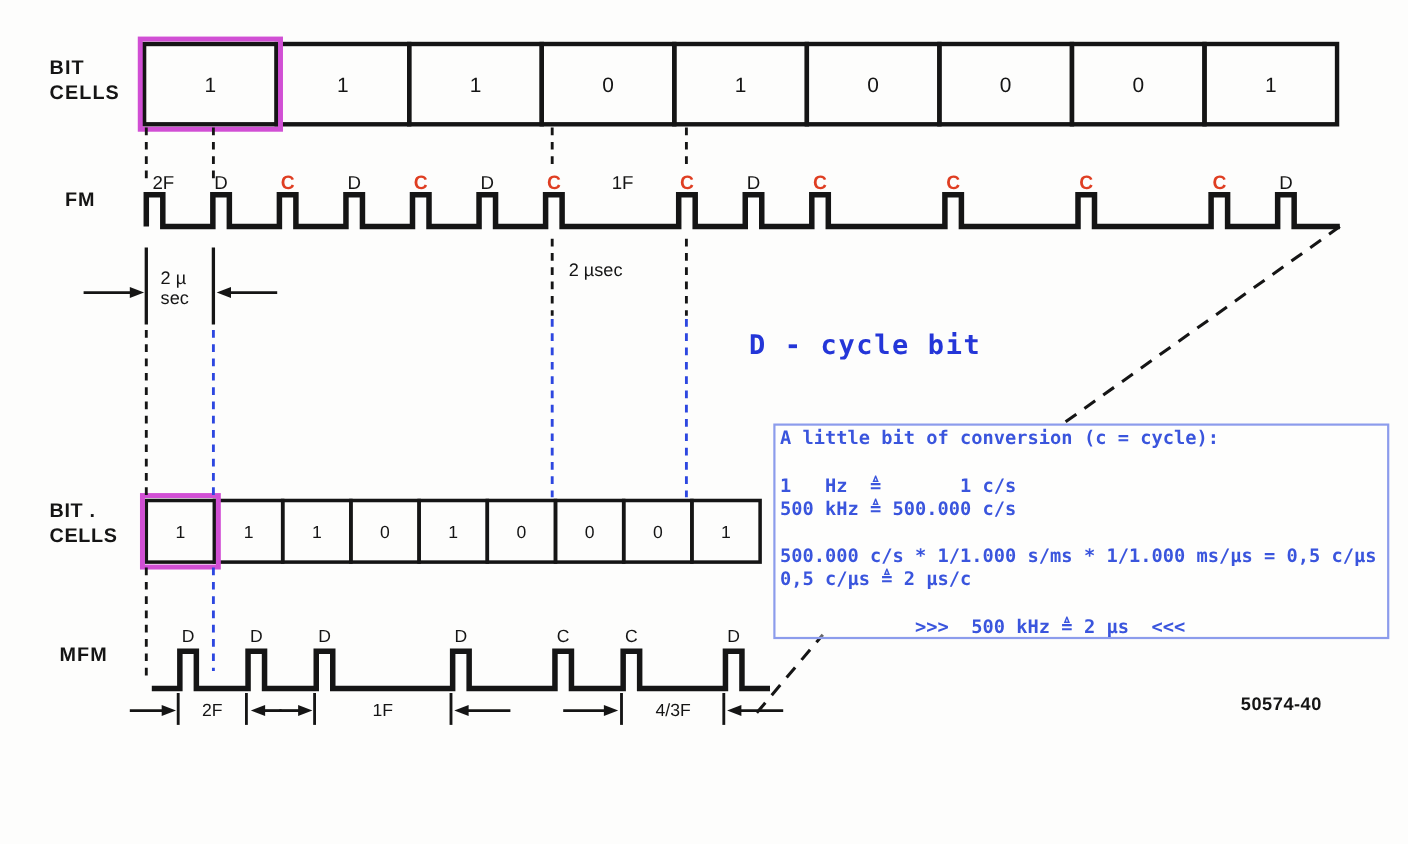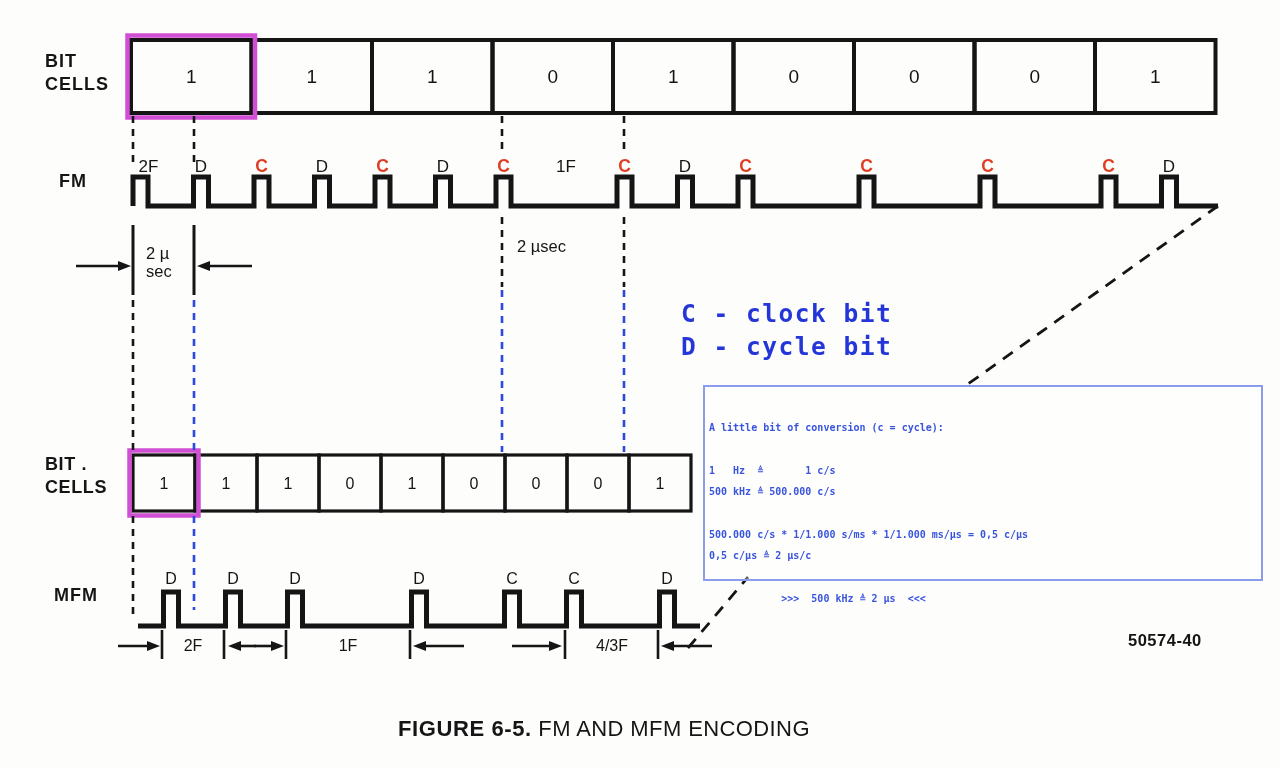--- a/index.html
+++ b/index.html
@@ -8,23 +8,23 @@
   #fig-svg{position:absolute;left:0;top:0;width:1280px;height:767px;}
   .abs{position:absolute;}
   .side-label{font-weight:bold;font-size:18px;letter-spacing:1px;line-height:23px;
               white-space:pre-line;color:var(--ink);}
   .timing-label{font-size:16.5px;line-height:18px;white-space:pre-line;color:var(--ink);}
   #legend{left:681px;top:297px;font-family:"DejaVu Sans Mono","DejaVu Sans",monospace;
           font-weight:bold;font-size:24.5px;line-height:33px;letter-spacing:1.5px;
           color:var(--blue-text,#2436d8);}
   #note-box{left:703px;top:385px;width:560px;height:196px;box-sizing:border-box;
             border:2px solid var(--box-border,#8c9cec);background:rgba(255,255,255,.35);}
-  #note-text{font-family:"DejaVu Sans Mono","DejaVu Sans",monospace;font-size:10px;
+  #note-text{font-family:"DejaVu Sans Mono","DejaVu Sans",monospace;font-size:17px;
              line-height:21.4px;white-space:pre;color:var(--box-text,#3a55dd);
-             padding:2px 0 0 4px;font-weight:bold;margin-top:28px;}
+             padding:2px 0 0 4px;font-weight:bold;}
   #part-number{left:1128px;top:631px;font-weight:bold;font-size:16.5px;letter-spacing:.5px;}
   #caption{left:0;top:716px;width:1208px;text-align:center;font-size:22px;letter-spacing:.4px;}
   #caption b{letter-spacing:.6px;}
 </style>
 </head>
 <body>
 
 <div id="page">
 
   <svg id="fig-svg" viewBox="0 0 1280 767" xmlns="http://www.w3.org/2000/svg">
@@ -137,21 +137,20 @@
 CELLS</div>
 
   <div class="abs side-label" style="left:59px;top:170px;">FM</div>
 
   <div class="abs timing-label" style="left:146px;top:244px;">2 µ
 sec</div>
 
   <div class="abs timing-label" style="left:517px;top:237px;">2 µsec</div>
 
   <div class="abs" id="legend">
-      <div>C - clock bit</div>
       <div>D - cycle bit</div>
     </div>
 
   <div class="abs" id="note-box">
     <div id="note-text">A little bit of conversion (c = cycle):
 
 1   Hz  ≜       1 c/s
 500 kHz ≜ 500.000 c/s
 
 500.000 c/s * 1/1.000 s/ms * 1/1.000 ms/µs = 0,5 c/µs
@@ -160,17 +159,14 @@
             &gt;&gt;&gt;  500 kHz ≜ 2 µs  &lt;&lt;&lt;</div>
   </div>
 
   <div class="abs side-label" style="left:45px;top:453px;letter-spacing:.6px;">BIT .
 CELLS</div>
 
   <div class="abs side-label" style="left:54px;top:584px;">MFM</div>
 
   <div class="abs" id="part-number">50574-40</div>
 
-  <div class="abs" id="caption">
-    <b>FIGURE 6-5.</b><span> FM AND MFM ENCODING</span>
-  </div>
 
 </div>
 
 </body></html>

